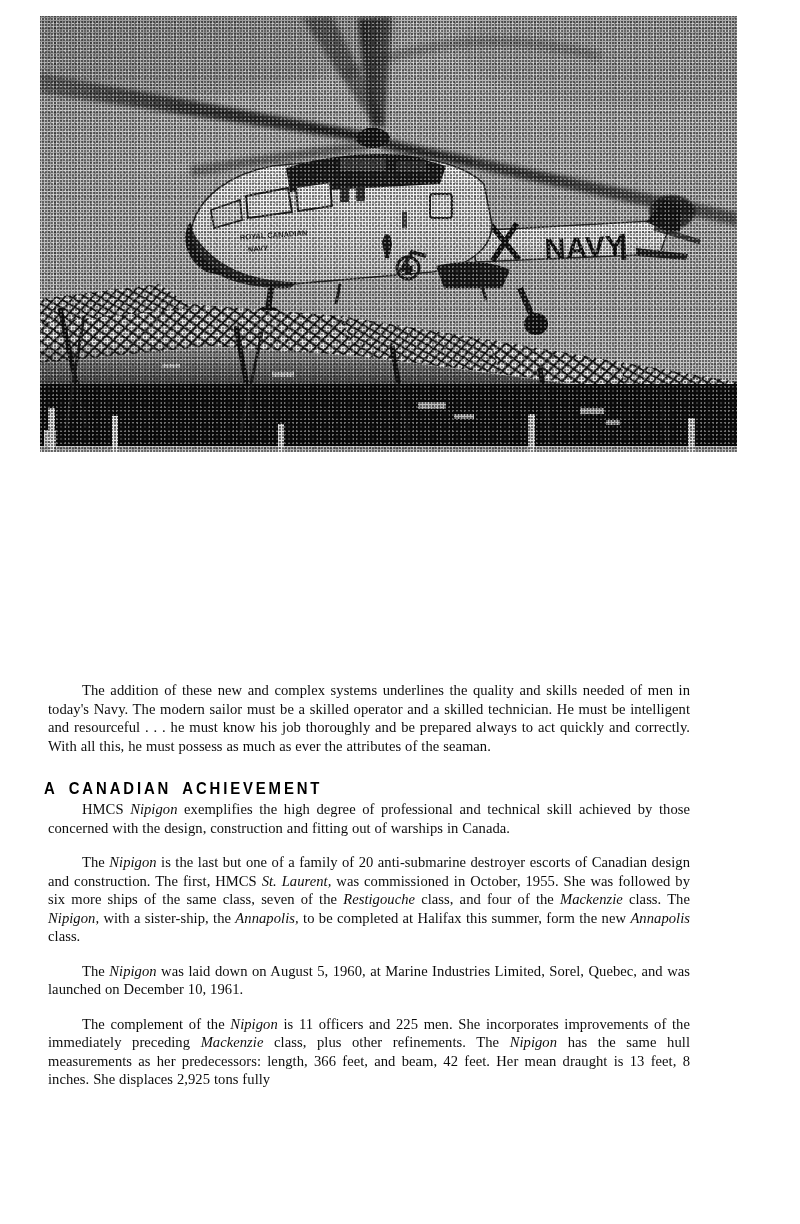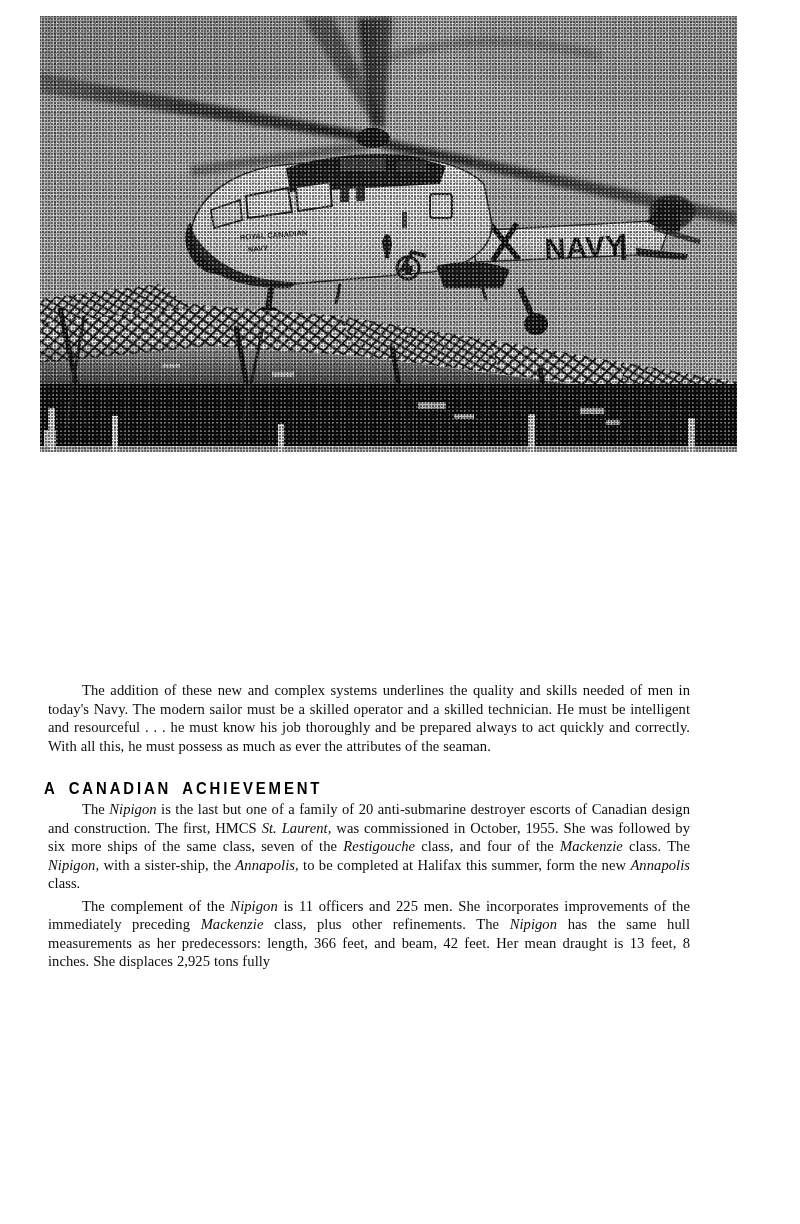--- a/index.html
+++ b/index.html
@@ -85,21 +85,21 @@
     margin: 0 0 0 0;
     font-size: 14.6px;
     line-height: 18.5px;
     text-align: justify;
     text-indent: 34px;
     letter-spacing: 0.05px;
     word-spacing: 0.2px;
     -moz-text-align-last: left;
     text-align-last: left;
   }
-  p.body + p.body { margin-top: 4px; }
+  p.body + p.body { margin-top: 16px; }
   p.body i, p.body em { font-style: italic; }
 
   h2.section-head {
     margin: 24px 0 1px -4px;
     font-family: "Liberation Sans", "DejaVu Sans", sans-serif;
     font-size: 16px;
     font-weight: bold;
     letter-spacing: 3.1px;
     word-spacing: 5px;
     line-height: 20px;
@@ -309,16 +309,18 @@
     <div class="grain2"></div>
   </div>
 </figure>
 
 <main class="content">
 
   <p class="body">The addition of these new and complex systems underlines the quality and skills needed of men in today's Navy. The modern sailor must be a skilled operator and a skilled technician. He must be intelligent and resourceful . . . he must know his job thoroughly and be prepared always to act quickly and correctly. With all this, he must possess as much as ever the attributes of the seaman.</p>
 
   <h2 class="section-head">A CANADIAN ACHIEVEMENT</h2>
 
+  <p class="body"><span>HMCS </span><i>Nipigon</i><span> exemplifies the high degree of professional and technical skill achieved by those concerned with the design, construction and fitting out of warships in Canada.</span></p>
   <p class="body"><span>The </span><i>Nipigon</i><span> is the last but one of a family of 20 anti-submarine destroyer escorts of Canadian design and construction. The first, HMCS </span><i>St. Laurent,</i><span> was commissioned in October, 1955. She was followed by six more ships of the same class, seven of the </span><i>Restigouche</i><span> class, and four of the </span><i>Mackenzie</i><span> class. The </span><i>Nipigon,</i><span> with a sister-ship, the </span><i>Annapolis,</i><span> to be completed at Halifax this summer, form the new </span><i>Annapolis</i><span> class.</span></p>
+  <p class="body"><span>The </span><i>Nipigon</i><span> was laid down on August 5, 1960, at Marine Industries Limited, Sorel, Quebec, and was launched on December 10, 1961.</span></p>
   <p class="body"><span>The complement of the </span><i>Nipigon</i><span> is 11 officers and 225 men. She incorporates improvements of the immediately preceding </span><i>Mackenzie</i><span> class, plus other refinements. The </span><i>Nipigon</i><span> has the same hull measurements as her predecessors: length, 366 feet, and beam, 42 feet. Her mean draught is 13 feet, 8 inches. She displaces 2,925 tons fully</span></p>
 
 </main>
 
 </body></html>

